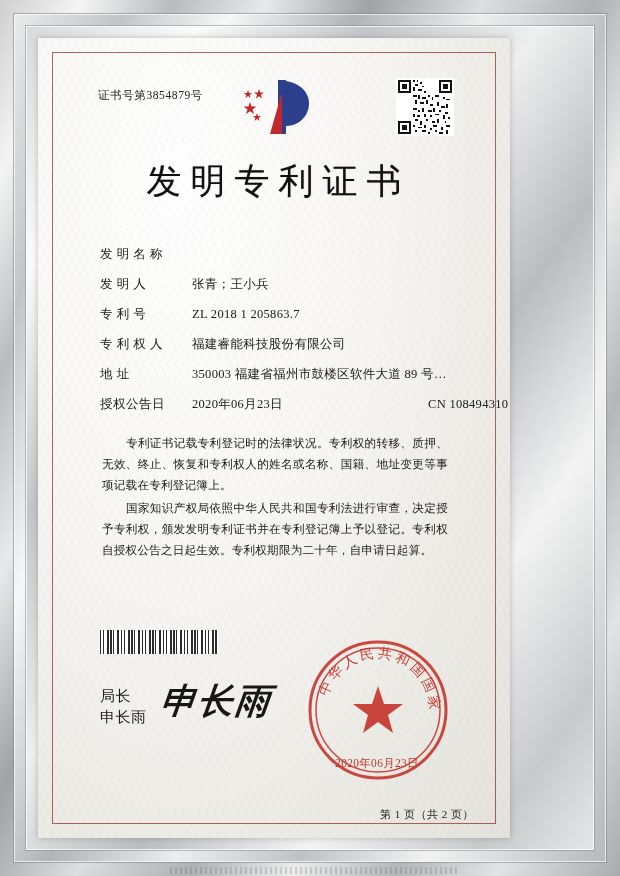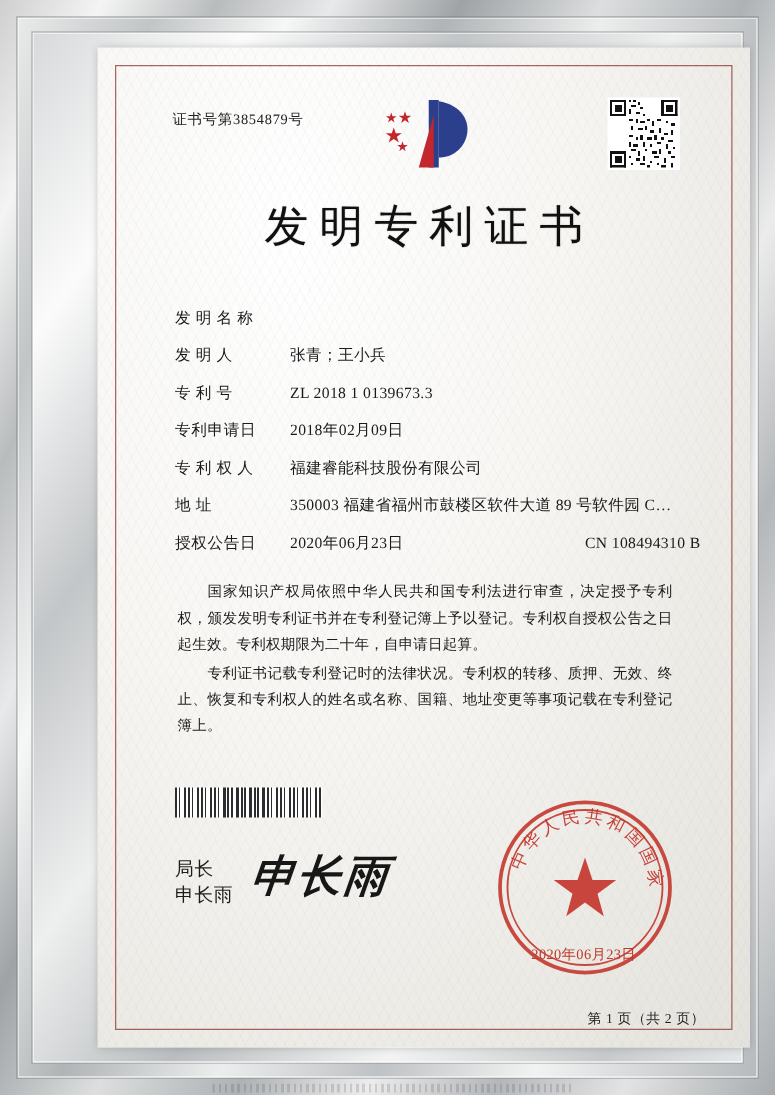--- a/index.html
+++ b/index.html
@@ -47,27 +47,26 @@
         #b9bdbf 60%, #f3f3f3 75%, #c7cacb 90%, #e5e6e7 100%);
     box-shadow:
       inset 0 0 0 1px rgba(255,255,255,0.75),
       0 0 0 1px rgba(130,134,137,0.5);
   }
 
   
   #paper {
     position: absolute;
     left: 38px; top: 38px;
-    width: 522px; height: 800px;
+    width: 472px; height: 800px;
     box-sizing: border-box;
     background:
       radial-gradient(ellipse at 30% 18%, #ffffff 0%, #f7f6f3 42%, #ecebe6 72%, #e3e2dc 100%);
     box-shadow: 0 0 6px rgba(80,80,80,0.35);
     overflow: hidden;
-    margin-left: 40px;
   }
   
   #paper::before {
     content: "";
     position: absolute;
     inset: 0;
     background:
       repeating-linear-gradient(62deg, rgba(160,165,175,0.055) 0 1px, rgba(0,0,0,0) 1px 7px),
       repeating-linear-gradient(-62deg, rgba(160,165,175,0.05) 0 1px, rgba(0,0,0,0) 1px 7px);
     pointer-events: none;
@@ -387,48 +386,44 @@
           <div class="field-label">发 明 名 称</div>
         </div>
 
         <div class="field-row">
           <div class="field-label">发 明 人</div>
           <div class="field-value">张青；王小兵</div>
         </div>
 
         <div class="field-row">
           <div class="field-label">专 利 号</div>
-          <div class="field-value">ZL 2018 1 0139673.3</div>
-        </div>
-
-        <div class="field-row">
-          <div class="field-label">专利申请日</div>
-          <div class="field-value">2018年02月09日</div>
-        </div>
+          <div class="field-value">ZL 2018 1 205863.7</div>
+        </div>
+
 
         <div class="field-row">
           <div class="field-label">专 利 权 人</div>
           <div class="field-value">福建睿能科技股份有限公司</div>
         </div>
 
         <div class="field-row">
           <div class="field-label">地 址</div>
           <div class="field-value">350003 福建省福州市鼓楼区软件大道 89 号软件园 C 区 26 号</div>
         </div>
 
         <div class="field-row split">
           <div class="field-label">授权公告日</div>
           <div class="field-value">2020年06月23日</div>
           <div class="field-value2">CN 108494310 B</div>
         </div>
       </div>
 
       <div id="paragraphs">
+        <p class="para">专利证书记载专利登记时的法律状况。专利权的转移、质押、无效、终止、恢复和专利权人的姓名或名称、国籍、地址变更等事项记载在专利登记簿上。</p>
         <p class="para">国家知识产权局依照中华人民共和国专利法进行审查，决定授予专利权，颁发发明专利证书并在专利登记簿上予以登记。专利权自授权公告之日起生效。专利权期限为二十年，自申请日起算。</p>
-        <p class="para">专利证书记载专利登记时的法律状况。专利权的转移、质押、无效、终止、恢复和专利权人的姓名或名称、国籍、地址变更等事项记载在专利登记簿上。</p>
       </div>
 
       <div id="bottom-block">
 
         <div id="barcode"></div>
 
         <div id="signature-area">
           <div id="director-labels">
             <div>局长</div>
             <div>申长雨</div>

